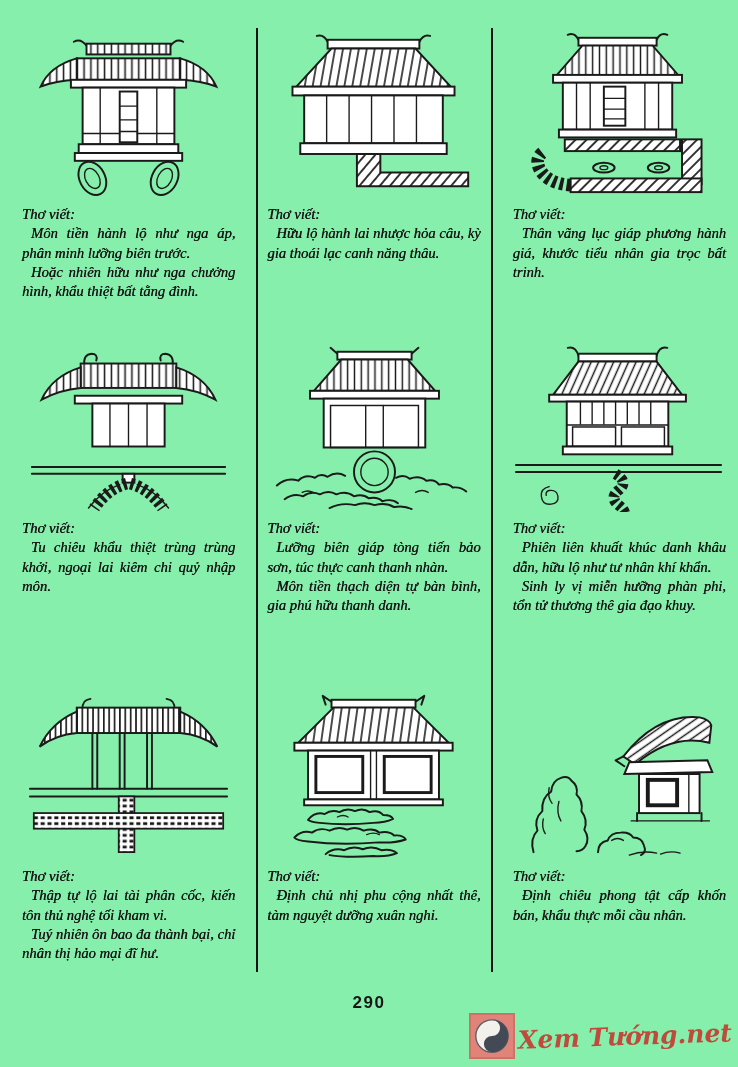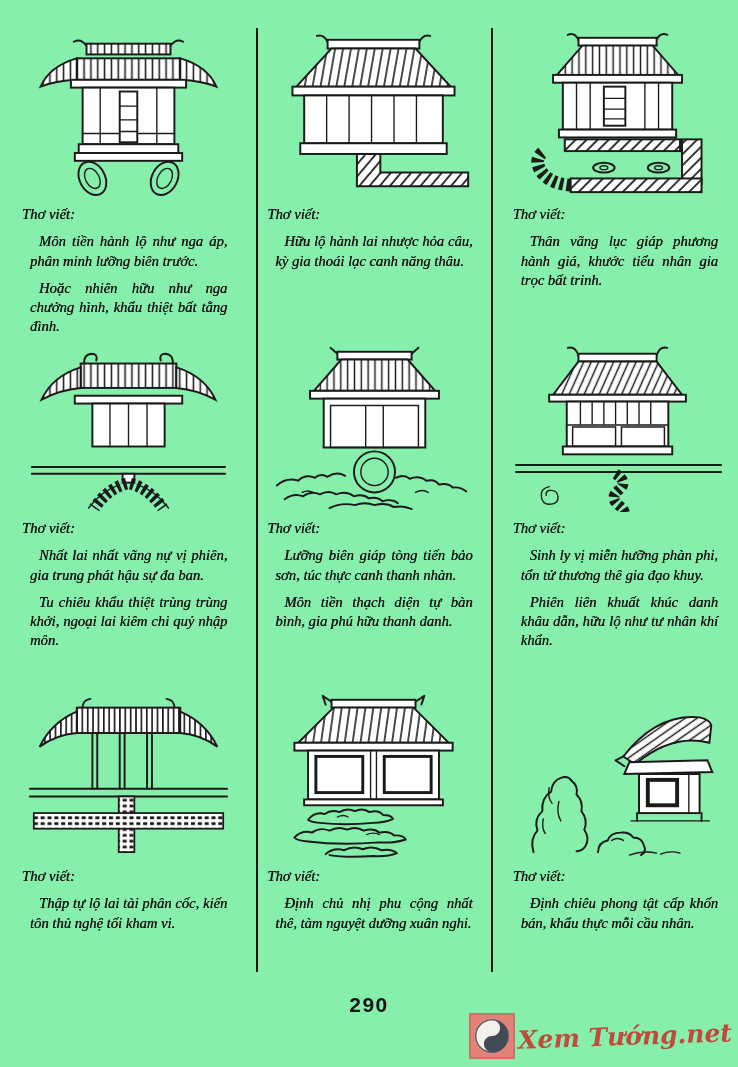--- a/index.html
+++ b/index.html
@@ -7,23 +7,23 @@
         font-family:"Liberation Serif",serif;color:#161616;}
   .divider{position:absolute;top:28px;height:944px;width:2px;background:#141414;}
   .div-left{left:256px;} .div-right{left:491px;}
   .row{position:absolute;left:22px;width:704px;display:grid;grid-template-columns:1fr 1fr 1fr;column-gap:32px;}
   .row1{top:26px;} .row2{top:340px;} .row3{top:688px;}
   .art{height:172px;display:flex;align-items:flex-end;justify-content:center;}
   .art svg{display:block;}
   .poem{margin-top:7px;font-style:italic;font-size:14.6px;line-height:1.32;text-align:justify;
         text-shadow:0.3px 0 0 currentColor;}
   .poem .lbl{display:block;}
-  .poem p{margin:8px;text-indent:9px;}
+  .poem p{margin:0;text-indent:9px;}
   .pagenum{position:absolute;top:993px;left:0;width:738px;text-align:center;
-           font-family:"Liberation Sans",sans-serif;font-weight:bold;font-size:21px;letter-spacing:1.5px;}
+           font-family:"Liberation Sans",sans-serif;font-weight:bold;font-size:17px;letter-spacing:1.5px;}
   .wm{position:absolute;right:6px;bottom:8px;display:flex;align-items:center;gap:3px;}
   .wm-sq{width:46px;height:46px;background:#e2837a;border:2px solid #cf7166;box-sizing:border-box;
          display:flex;align-items:center;justify-content:center;}
   .wm-text{font-family:"DejaVu Serif",serif;font-style:italic;font-weight:bold;font-size:25px;
            color:#c04a3c;transform:rotate(-2deg);white-space:nowrap;}
   .ln{stroke:#1a1a1a;fill:none;stroke-width:2;stroke-linecap:round;stroke-linejoin:round;}
   .th{stroke:#1a1a1a;fill:none;stroke-width:1.4;stroke-linecap:round;}
   .fw{fill:#ffffff;stroke:#1a1a1a;stroke-width:2;}
 </style>
 </head>
@@ -184,21 +184,20 @@
           <line class="ln" x1="6" y1="135" x2="204" y2="135"></line>
           <rect x="99" y="135" width="12" height="9" class="fw" stroke-width="1.6"></rect>
           <path d="M103,145 Q84,150 70,170" stroke="#1a1a1a" stroke-width="12" fill="none" stroke-dasharray="3.6 3.2" stroke-linecap="butt"></path>
           <path d="M107,145 Q126,150 140,170" stroke="#1a1a1a" stroke-width="12" fill="none" stroke-dasharray="3.6 3.2" stroke-linecap="butt"></path>
           <path class="th" d="M96,146 Q78,152 64,170"></path>
             <path class="th" d="M114,146 Q132,152 146,170"></path>
         </svg>
       </div>
       <div class="poem">
         <span class="lbl">Thơ viết:</span>
-        <p>Nhất lai nhất vãng nự vị phiên, gia trung phát hậu sự đa ban.</p>
         <p>Tu chiêu khẩu thiệt trùng trùng khởi, ngoại lai kiêm chi quỷ nhập môn.</p>
       </div>
     </div>
 
     <div class="cell">
       <div class="art">
         <svg width="210" height="172" viewBox="0 0 215 172">
           <defs>
               <pattern id="ev" width="7" height="8" patternUnits="userSpaceOnUse">
             <rect width="7" height="8" fill="#fff"></rect>
@@ -258,22 +257,22 @@
           <rect x="110" y="87" width="44" height="20" fill="none" stroke="#1a1a1a" stroke-width="1.5"></rect>
           <rect x="50" y="107" width="112" height="8" class="fw"></rect>
           <line class="ln" x1="2" y1="126" x2="212" y2="126"></line>
           <line class="ln" x1="2" y1="133" x2="212" y2="133"></line>
           <path d="M104,135 q13,8 4,16 q-11,8 -1,16 q11,8 3,16" stroke="#1a1a1a" stroke-width="11" fill="none" stroke-dasharray="3.6 3" stroke-linecap="butt"></path>
           <path class="th" d="M36,148 q-9,2 -8,10 q1,9 10,8 q8,-1 7,-8 q-1,-7 -9,-6 q-4,1 -3,5"></path>
         </svg>
       </div>
       <div class="poem">
         <span class="lbl">Thơ viết:</span>
+        <p>Phiên liên khuất khúc danh khâu dẫn, hữu lộ như tư nhân khí khẩn.</p>
         <p>Sinh ly vị miễn hưỡng phàn phi, tổn tử thương thê gia đạo khuy.</p>
-        <p>Phiên liên khuất khúc danh khâu dẫn, hữu lộ như tư nhân khí khẩn.</p>
       </div>
     </div>
   </div>
 
   <div class="row row3">
 
     <div class="cell">
       <div class="art">
         <svg width="205" height="170" viewBox="0 0 210 170">
           <defs>
@@ -299,20 +298,21 @@
             <line class="ln" x1="129" y1="42" x2="129" y2="99"></line>
           <line class="ln" x1="4" y1="99" x2="206" y2="99"></line>
           <line class="ln" x1="4" y1="107" x2="206" y2="107"></line>
           <rect x="95" y="107" width="16" height="57" fill="url(#gsp)" stroke="#1a1a1a" stroke-width="1.8"></rect>
           <rect x="8" y="124" width="194" height="16" fill="url(#gsp)" stroke="#1a1a1a" stroke-width="1.8"></rect>
         </svg>
       </div>
       <div class="poem">
         <span class="lbl">Thơ viết:</span>
         <p>Thập tự lộ lai tài phân cốc, kiến tôn thủ nghệ tối kham vi.</p>
+        <p>Tuý nhiên ôn bao đa thành bại, chỉ nhân thị hảo mại đĩ hư.</p>
       </div>
     </div>
 
     <div class="cell">
       <div class="art">
         <svg width="210" height="170" viewBox="0 0 215 170">
           <defs>
               <pattern id="hv" width="8" height="9" patternUnits="userSpaceOnUse" patternTransform="rotate(8)">
             <rect width="8" height="9" fill="#fff"></rect>
                 <line x1="4" y1="0" x2="4" y2="9" stroke="#1a1a1a" stroke-width="1.6"></line>

